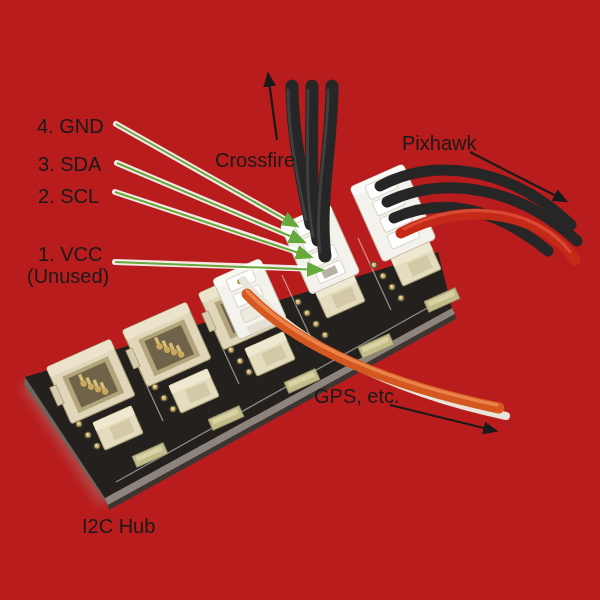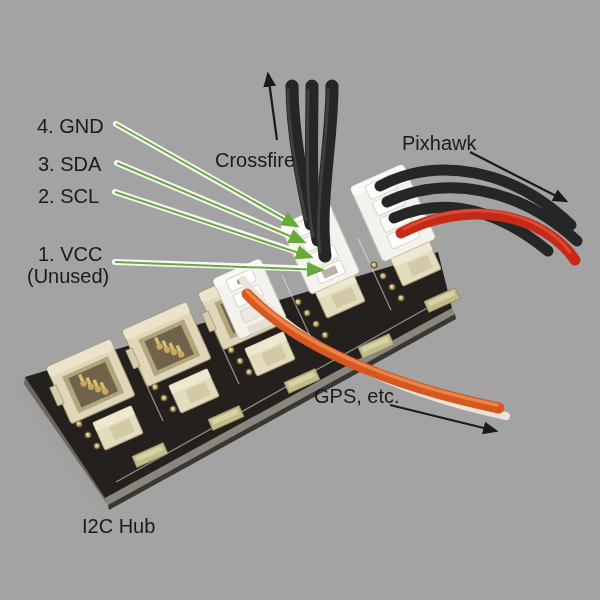--- a/index.html
+++ b/index.html
@@ -1,16 +1,16 @@
 <!DOCTYPE html>
 <html><head>
 <meta charset="utf-8">
 <style>
   html,body{margin:0;padding:0;background:#ffffff;}
-  #stage{position:relative;width:600px;height:600px;background:#a3a3a3;overflow:hidden;}
+  #stage{position:relative;width:600px;height:600px;background:#b91c1c;overflow:hidden;}
   svg{display:block;}
   .ann{font-family:"Liberation Sans",sans-serif;font-size:20px;fill:#1a1a1a;}
   .halo{stroke:#ffffff;stroke-width:6;fill:none;stroke-linecap:round;opacity:.9;}
   .leader{stroke-width:2;fill:none;}
   .annline{stroke:#1a1a1a;stroke-width:2.2;fill:none;}
   .wire-b{stroke-width:13;fill:none;stroke-linecap:round;}
   .wire-p{stroke-width:11;fill:none;stroke-linecap:round;}
   .wire-g{stroke-width:11;fill:none;stroke-linecap:round;}
   .wire-w{stroke-width:8;fill:none;stroke-linecap:round;}
   .wire-hl{fill:none;stroke-linecap:round;}

